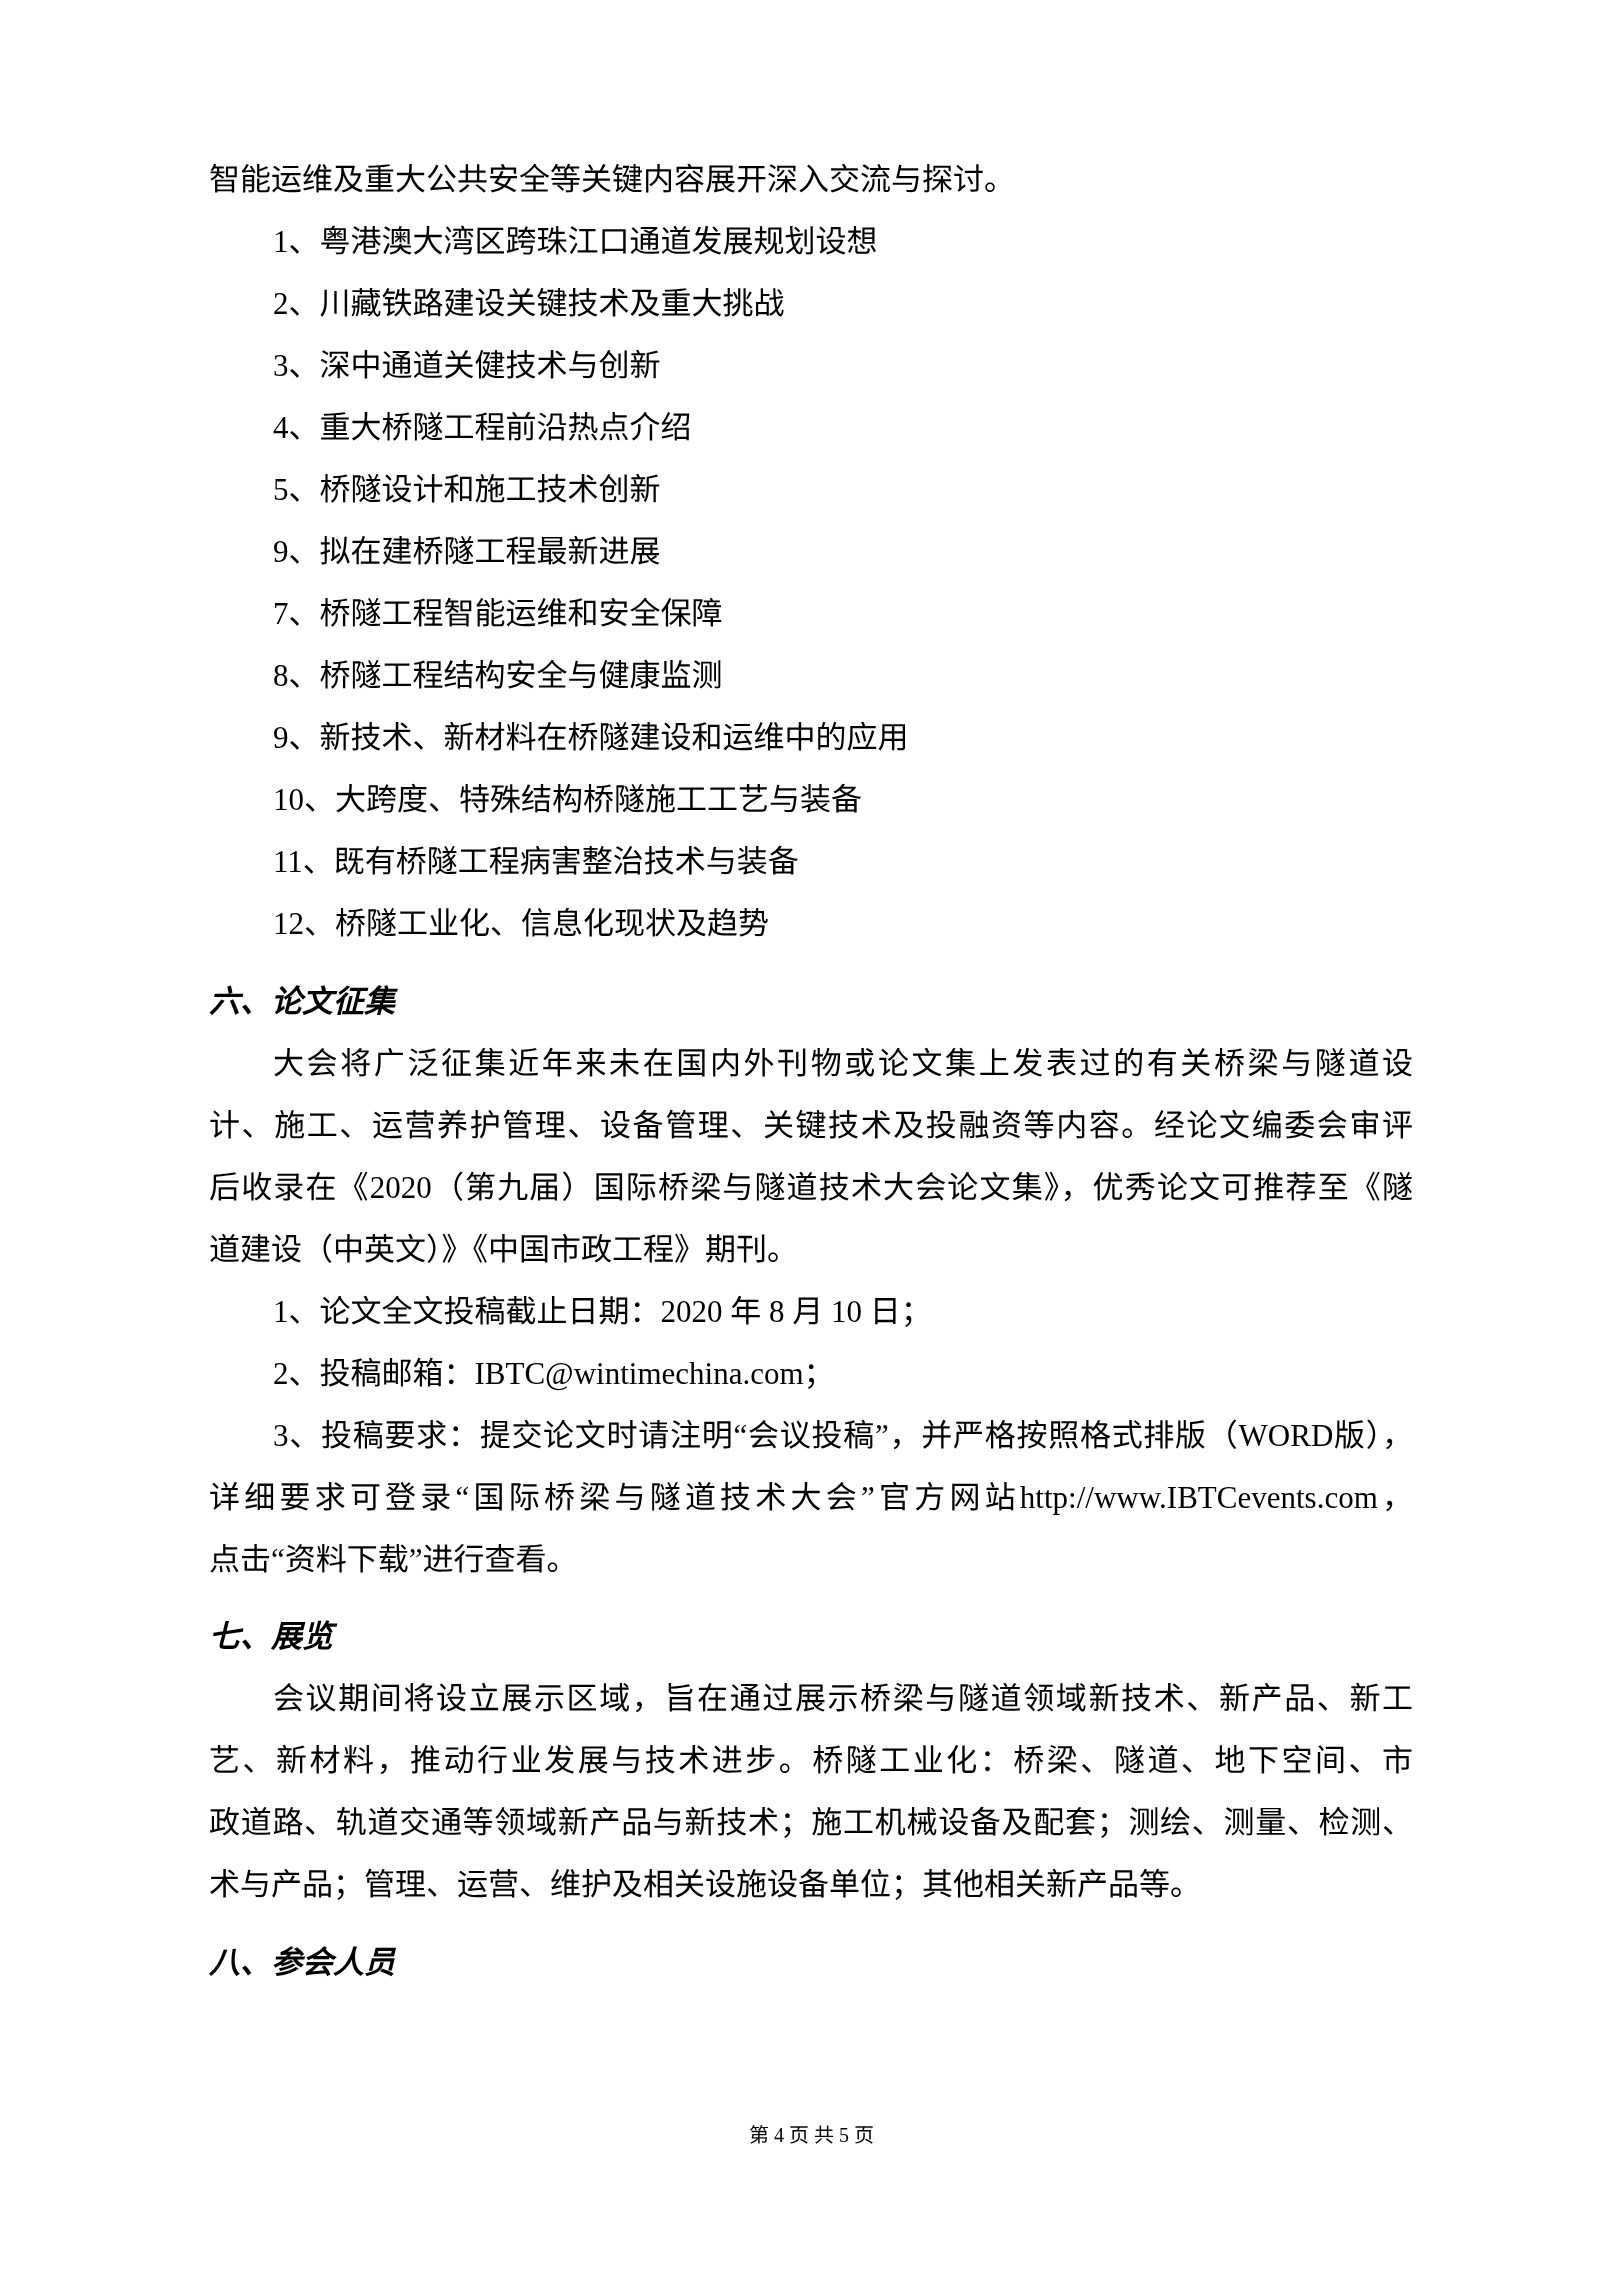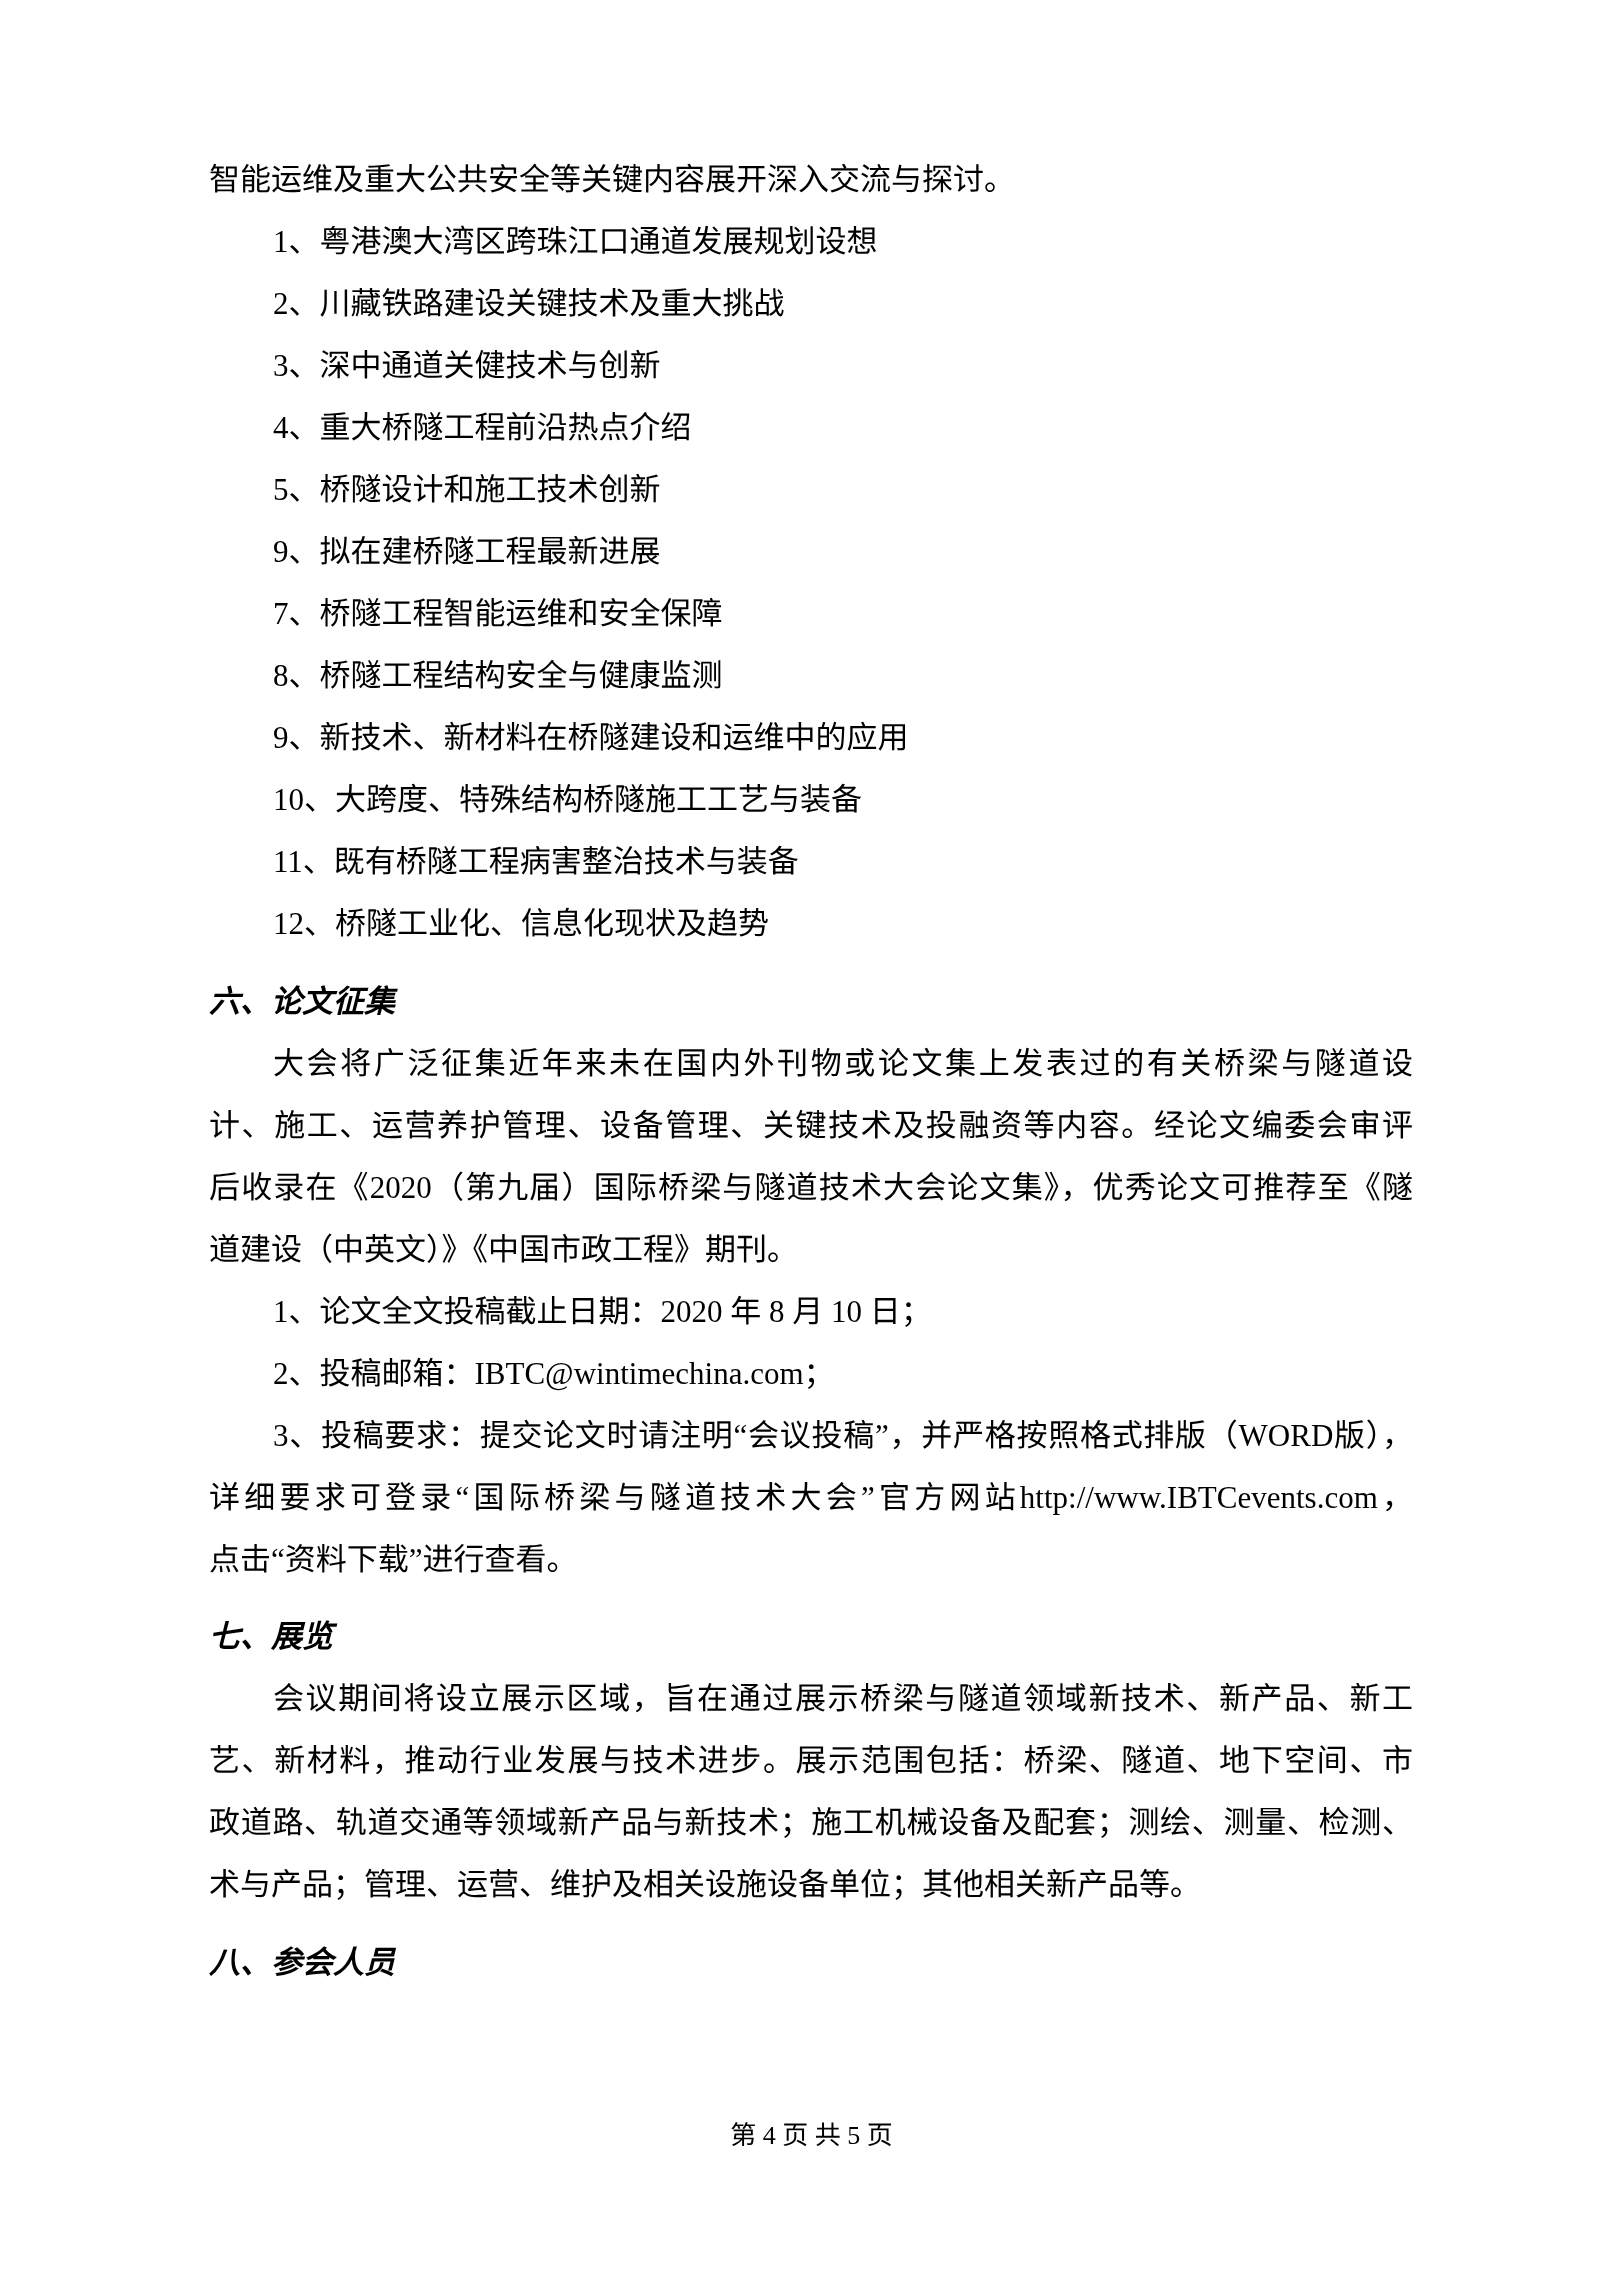--- a/index.html
+++ b/index.html
@@ -45,21 +45,21 @@
     font-weight: bold;
     margin-top: 15.7px;
     font-style: italic;
   }
   .footer {
     position: absolute;
     left: 0;
     top: 2119px;
     width: 100%;
     text-align: center;
-    font-size: 26px;
+    font-size: 20px;
     line-height: 33px;
   }
 </style>
 </head>
 <body>
 
 <div class="page">
   <div class="content">
       <div class="line plain">智能运维及重大公共安全等关键内容展开深入交流与探讨。</div>
       <div class="line indent">1、粤港澳大湾区跨珠江口通道发展规划设想</div>
@@ -79,20 +79,20 @@
       <div class="line just">计、施工、运营养护管理、设备管理、关键技术及投融资等内容。经论文编委会审评</div>
       <div class="line just">后收录在《2020（第九届）国际桥梁与隧道技术大会论文集》，优秀论文可推荐至《隧</div>
       <div class="line plain">道建设（中英文）》《中国市政工程》期刊。</div>
       <div class="line indent">1、论文全文投稿截止日期：2020 年 8 月 10 日；</div>
       <div class="line indent">2、投稿邮箱：IBTC@wintimechina.com；</div>
       <div class="line indent-just">3、投稿要求：提交论文时请注明“会议投稿”，并严格按照格式排版（WORD版），</div>
       <div class="line just">详细要求可登录“国际桥梁与隧道技术大会”官方网站http://www.IBTCevents.com，</div>
       <div class="line plain">点击“资料下载”进行查看。</div>
       <div class="line heading">七、展览</div>
       <div class="line indent-just">会议期间将设立展示区域，旨在通过展示桥梁与隧道领域新技术、新产品、新工</div>
-      <div class="line just">艺、新材料，推动行业发展与技术进步。展示范围包括：桥梁、隧道、地下空间、市</div>
+      <div class="line just">艺、新材料，推动行业发展与技术进步。桥隧工业化：桥梁、隧道、地下空间、市</div>
       <div class="line just">政道路、轨道交通等领域新产品与新技术；施工机械设备及配套；测绘、测量、检测、</div>
       <div class="line plain">术与产品；管理、运营、维护及相关设施设备单位；其他相关新产品等。</div>
       <div class="line heading">八、参会人员</div>
     </div>
   <div class="footer">第 4 页 共 5 页</div>
 </div>
 
 
 </body></html>

